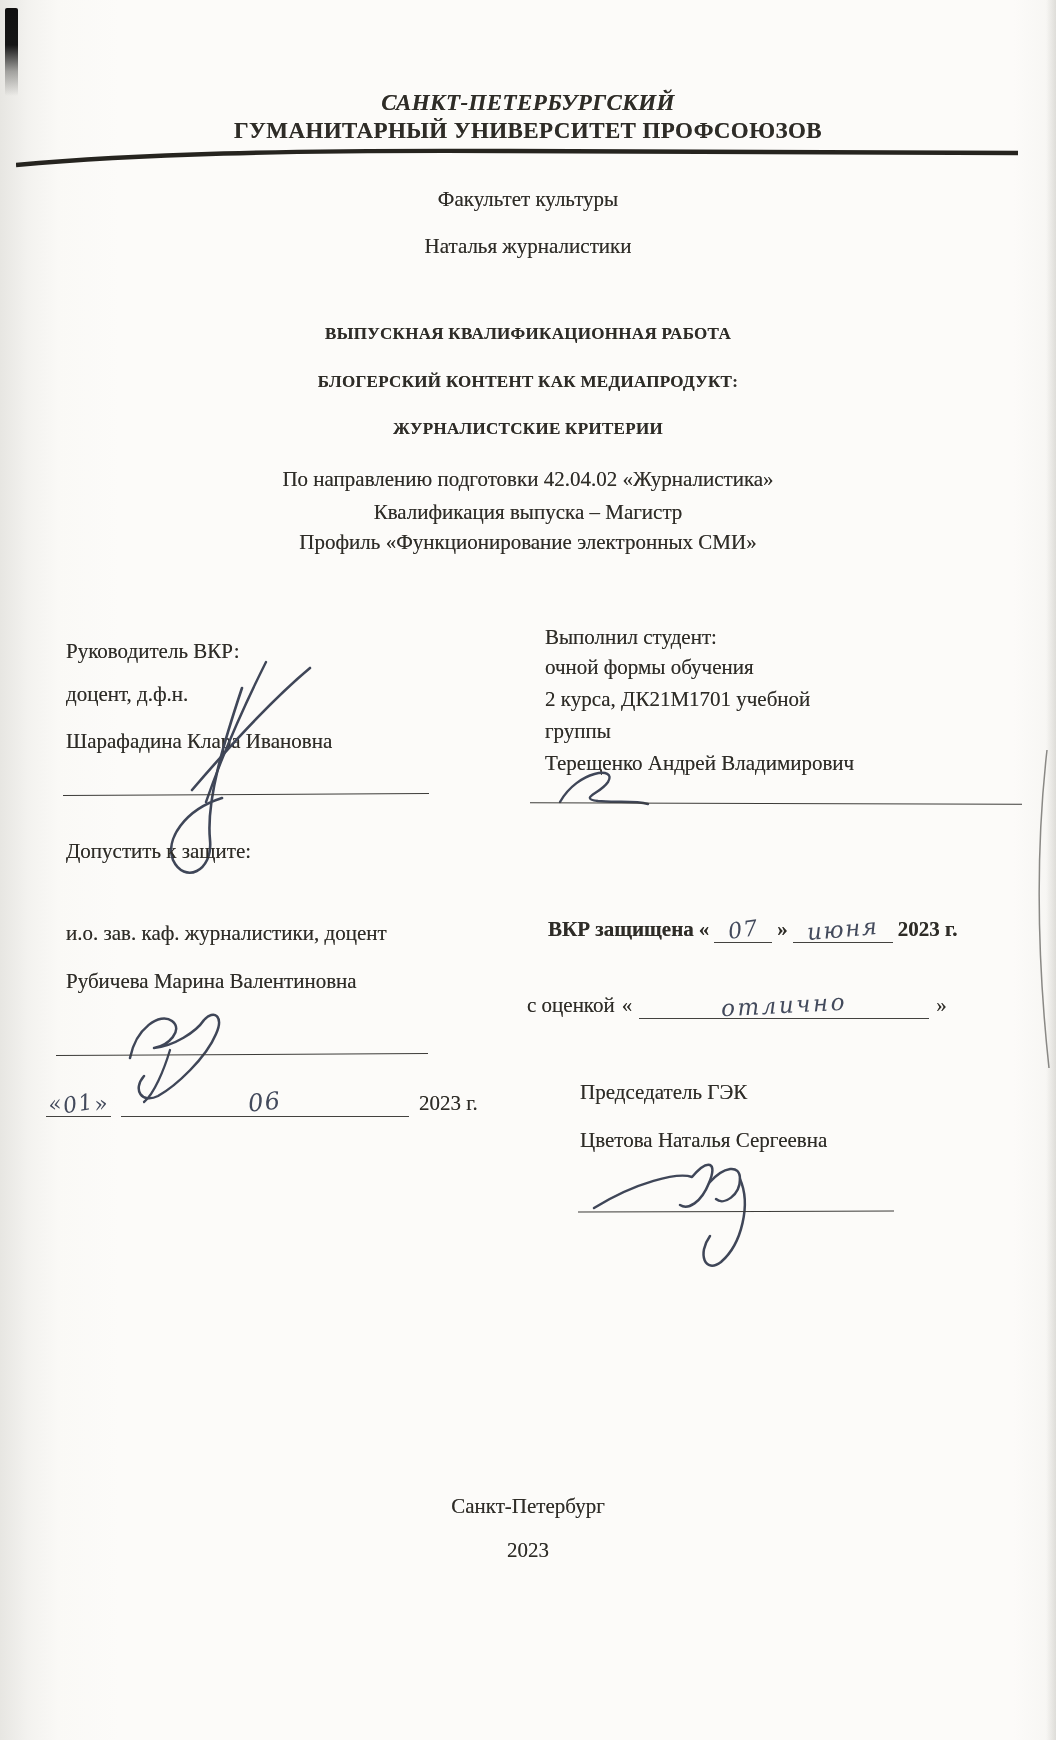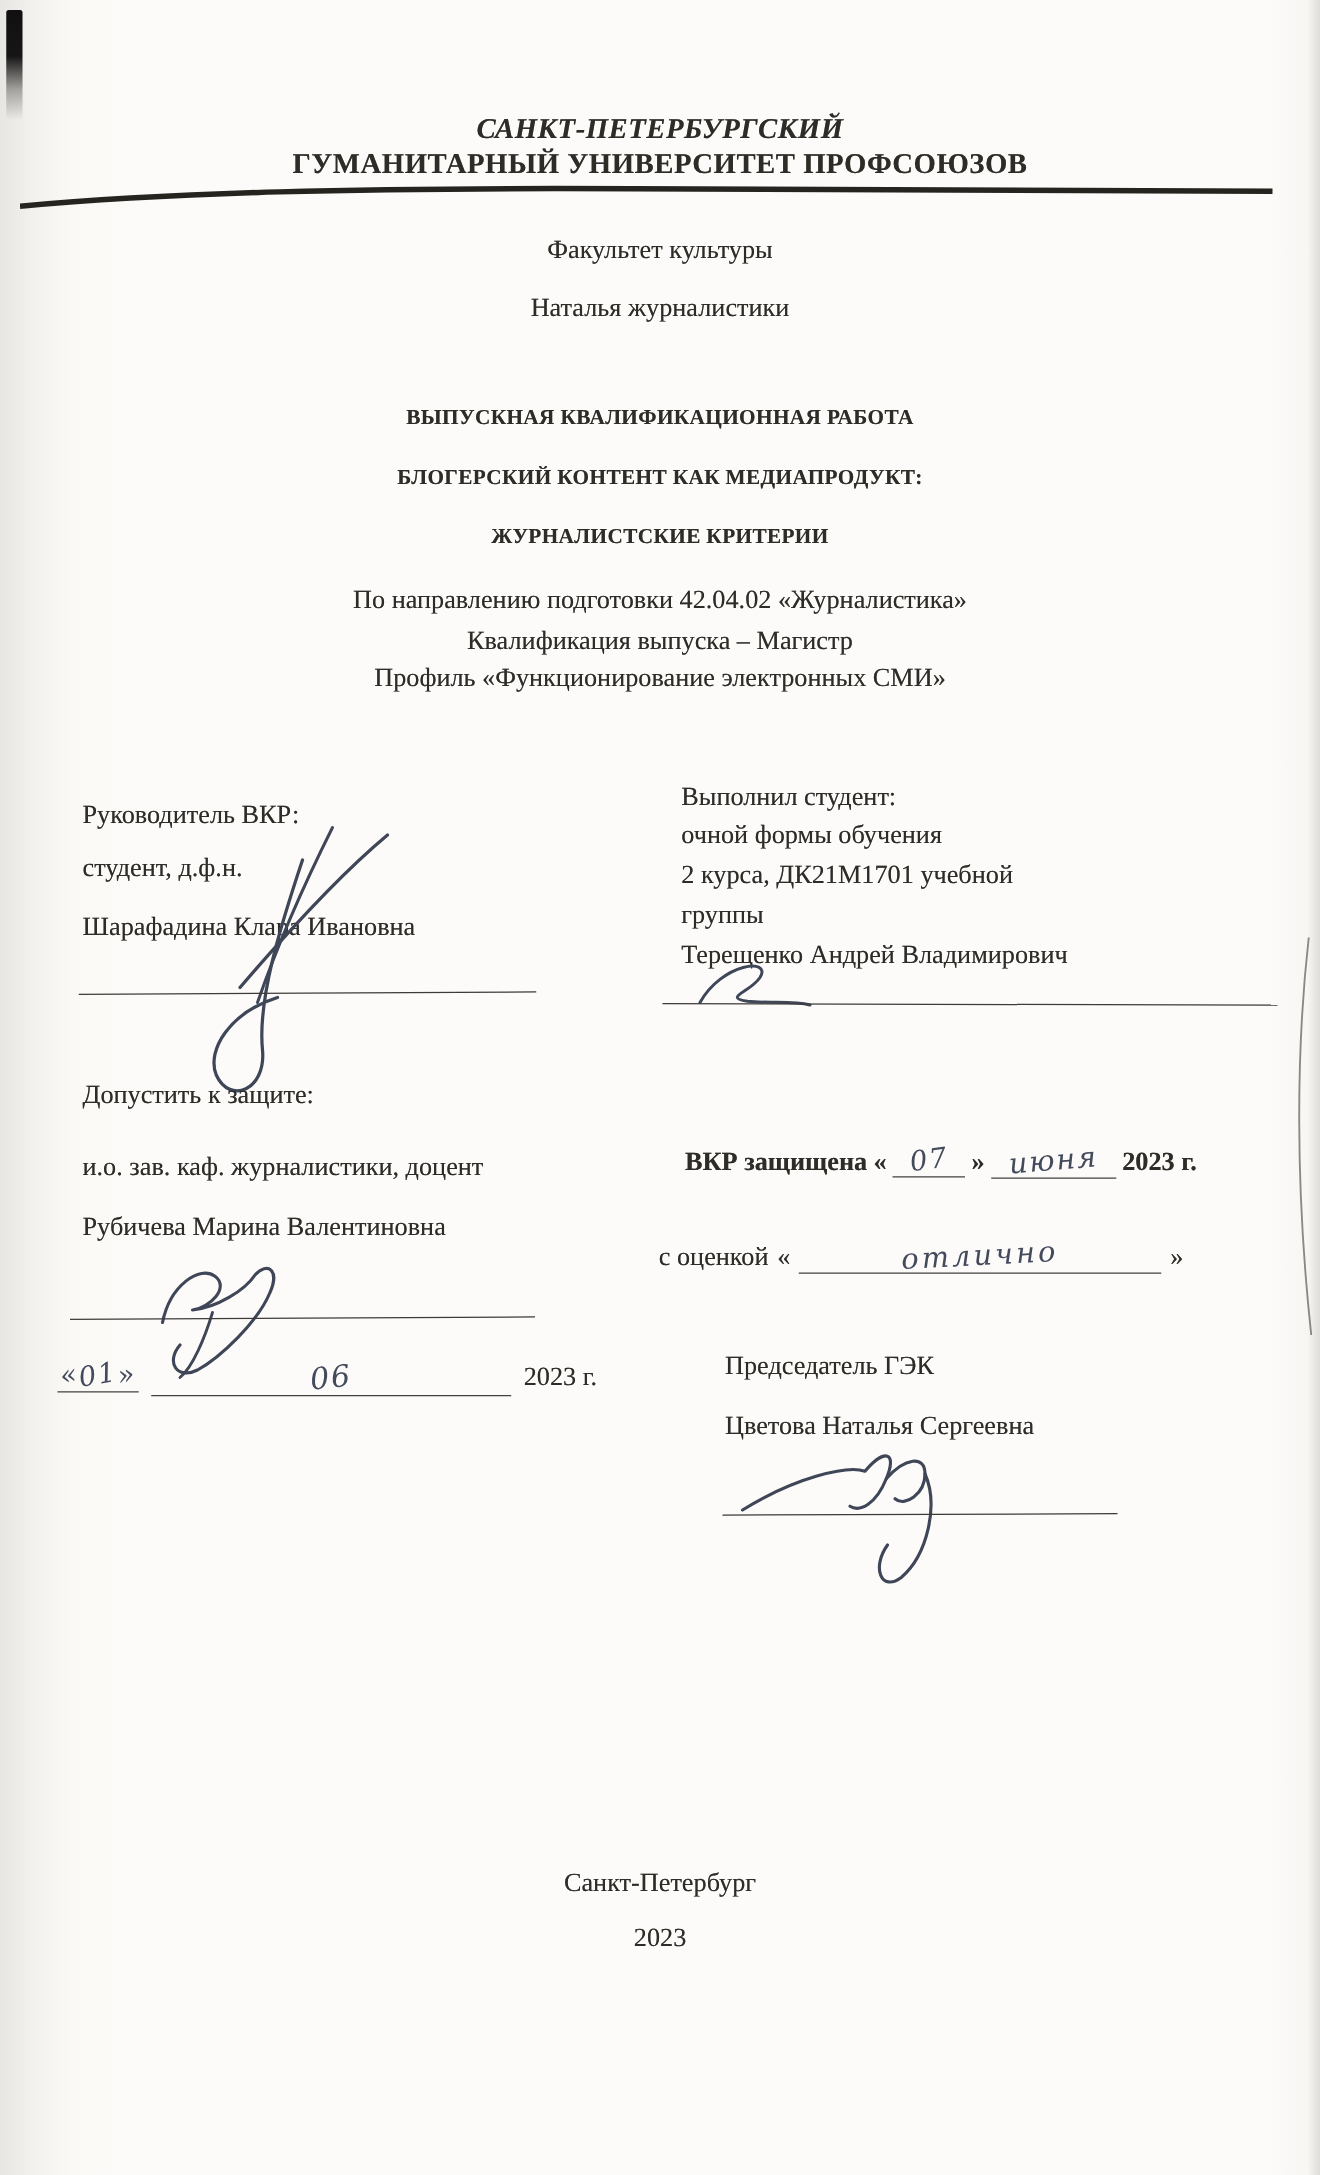--- a/index.html
+++ b/index.html
@@ -22,21 +22,21 @@
   .soft{text-shadow:0 0 .5px rgba(40,38,34,.55);}
   .uline{border-bottom:1.6px solid #43423f;}
   .hand{
     font-family:"DejaVu Serif", serif;
     font-style:italic;
     color:#434a5c;
     display:inline-block;
     letter-spacing:1.5px;
   }
   .sig path{fill:none;stroke:#3f4658;stroke-linecap:round;stroke-linejoin:round;}
-  .row{display:flex;align-items:flex-start;}
+  .row{display:flex;align-items:flex-end;}
   .scan-mark{
     position:absolute;left:5px;top:8px;width:13px;height:88px;
     background:linear-gradient(180deg,#101010 0%,#161616 42%,rgba(70,70,68,.45) 72%,rgba(120,120,118,0) 100%);
     border-radius:2px;
   }
   .edge-right-fade{
     position:absolute;right:0;top:0;width:10px;height:100%;
     background:linear-gradient(270deg,rgba(150,148,142,.25),rgba(150,148,142,0));
   }
 </style>
@@ -62,40 +62,40 @@
 
   <div class="abs ctr ttl soft" style="top:324px;">ВЫПУСКНАЯ КВАЛИФИКАЦИОННАЯ РАБОТА</div>
   <div class="abs ctr ttl soft" style="top:372px;">БЛОГЕРСКИЙ КОНТЕНТ КАК МЕДИАПРОДУКТ:</div>
   <div class="abs ctr ttl soft" style="top:419px;">ЖУРНАЛИСТСКИЕ КРИТЕРИИ</div>
 
   <div class="abs ctr t soft" style="top:466px;">По направлению подготовки 42.04.02 «Журналистика»</div>
   <div class="abs ctr t soft" style="top:499px;">Квалификация выпуска – Магистр</div>
   <div class="abs ctr t soft" style="top:529px;">Профиль «Функционирование электронных СМИ»</div>
 
   <div class="abs t soft" style="left:66px;top:638px;">Руководитель ВКР:</div>
-  <div class="abs t soft" style="left:66px;top:681px;">студент, д.ф.н.</div>
+  <div class="abs t soft" style="left:66px;top:681px;">доцент, д.ф.н.</div>
   <div class="abs t soft" style="left:66px;top:728px;">Шарафадина Клара Ивановна</div>
   <svg class="abs sig" style="left:142px;top:658px;" width="180" height="232">
     <path d="M 168 10 C 132 40, 86 90, 50 132" stroke-width="2.6"></path>
     <path d="M 124 4 C 104 44, 80 98, 64 144" stroke-width="2.4"></path>
     <path d="M 100 30 C 82 84, 64 142, 68 182 C 71 214, 42 226, 31 202 C 23 182, 42 152, 80 140" stroke-width="2.6"></path>
   </svg>
   <div class="abs" style="left:63px;top:794px;width:366px;border-top:1.7px solid #3c3b38;transform:rotate(-.3deg);"></div>
 
   <div class="abs t soft" style="left:545px;top:624px;">Выполнил студент:</div>
   <div class="abs t soft" style="left:545px;top:654px;">очной формы обучения</div>
   <div class="abs t soft" style="left:545px;top:686px;">2 курса, ДК21М1701 учебной</div>
   <div class="abs t soft" style="left:545px;top:718px;">группы</div>
   <div class="abs t soft" style="left:545px;top:750px;">Терещенко Андрей Владимирович</div>
   <svg class="abs sig" style="left:548px;top:762px;" width="110" height="52">
     <path d="M 12 40 C 30 8, 70 4, 60 20 C 52 32, 30 36, 50 39 C 66 41, 86 38, 100 42" stroke-width="2.4"></path>
   </svg>
   <div class="abs" style="left:530px;top:803px;width:492px;border-top:1.7px solid #3c3b38;transform:rotate(.15deg);"></div>
 
-  <div class="abs t soft" style="left:66px;top:862px;">Допустить к защите:</div>
+  <div class="abs t soft" style="left:66px;top:838px;">Допустить к защите:</div>
   <div class="abs t soft" style="left:66px;top:920px;">и.о. зав. каф. журналистики, доцент</div>
   <div class="abs t soft" style="left:66px;top:968px;">Рубичева Марина Валентиновна</div>
   <svg class="abs sig" style="left:112px;top:1006px;" width="140" height="100">
     <path d="M 18 52 C 24 22, 48 6, 60 15 C 72 24, 56 40, 42 42 C 62 40, 84 26, 92 14 C 102 3, 112 10, 104 28 C 94 52, 64 80, 46 90 C 30 98, 20 84, 32 70" stroke-width="2.5"></path>
     <path d="M 58 44 C 52 64, 42 88, 32 96" stroke-width="2.3"></path>
   </svg>
   <div class="abs" style="left:56px;top:1054px;width:372px;border-top:1.7px solid #3c3b38;transform:rotate(-.3deg);"></div>
 
   <div class="abs row" style="left:46px;top:1088px;gap:10px;">
     <span class="uline" style="padding:0 2px;">

